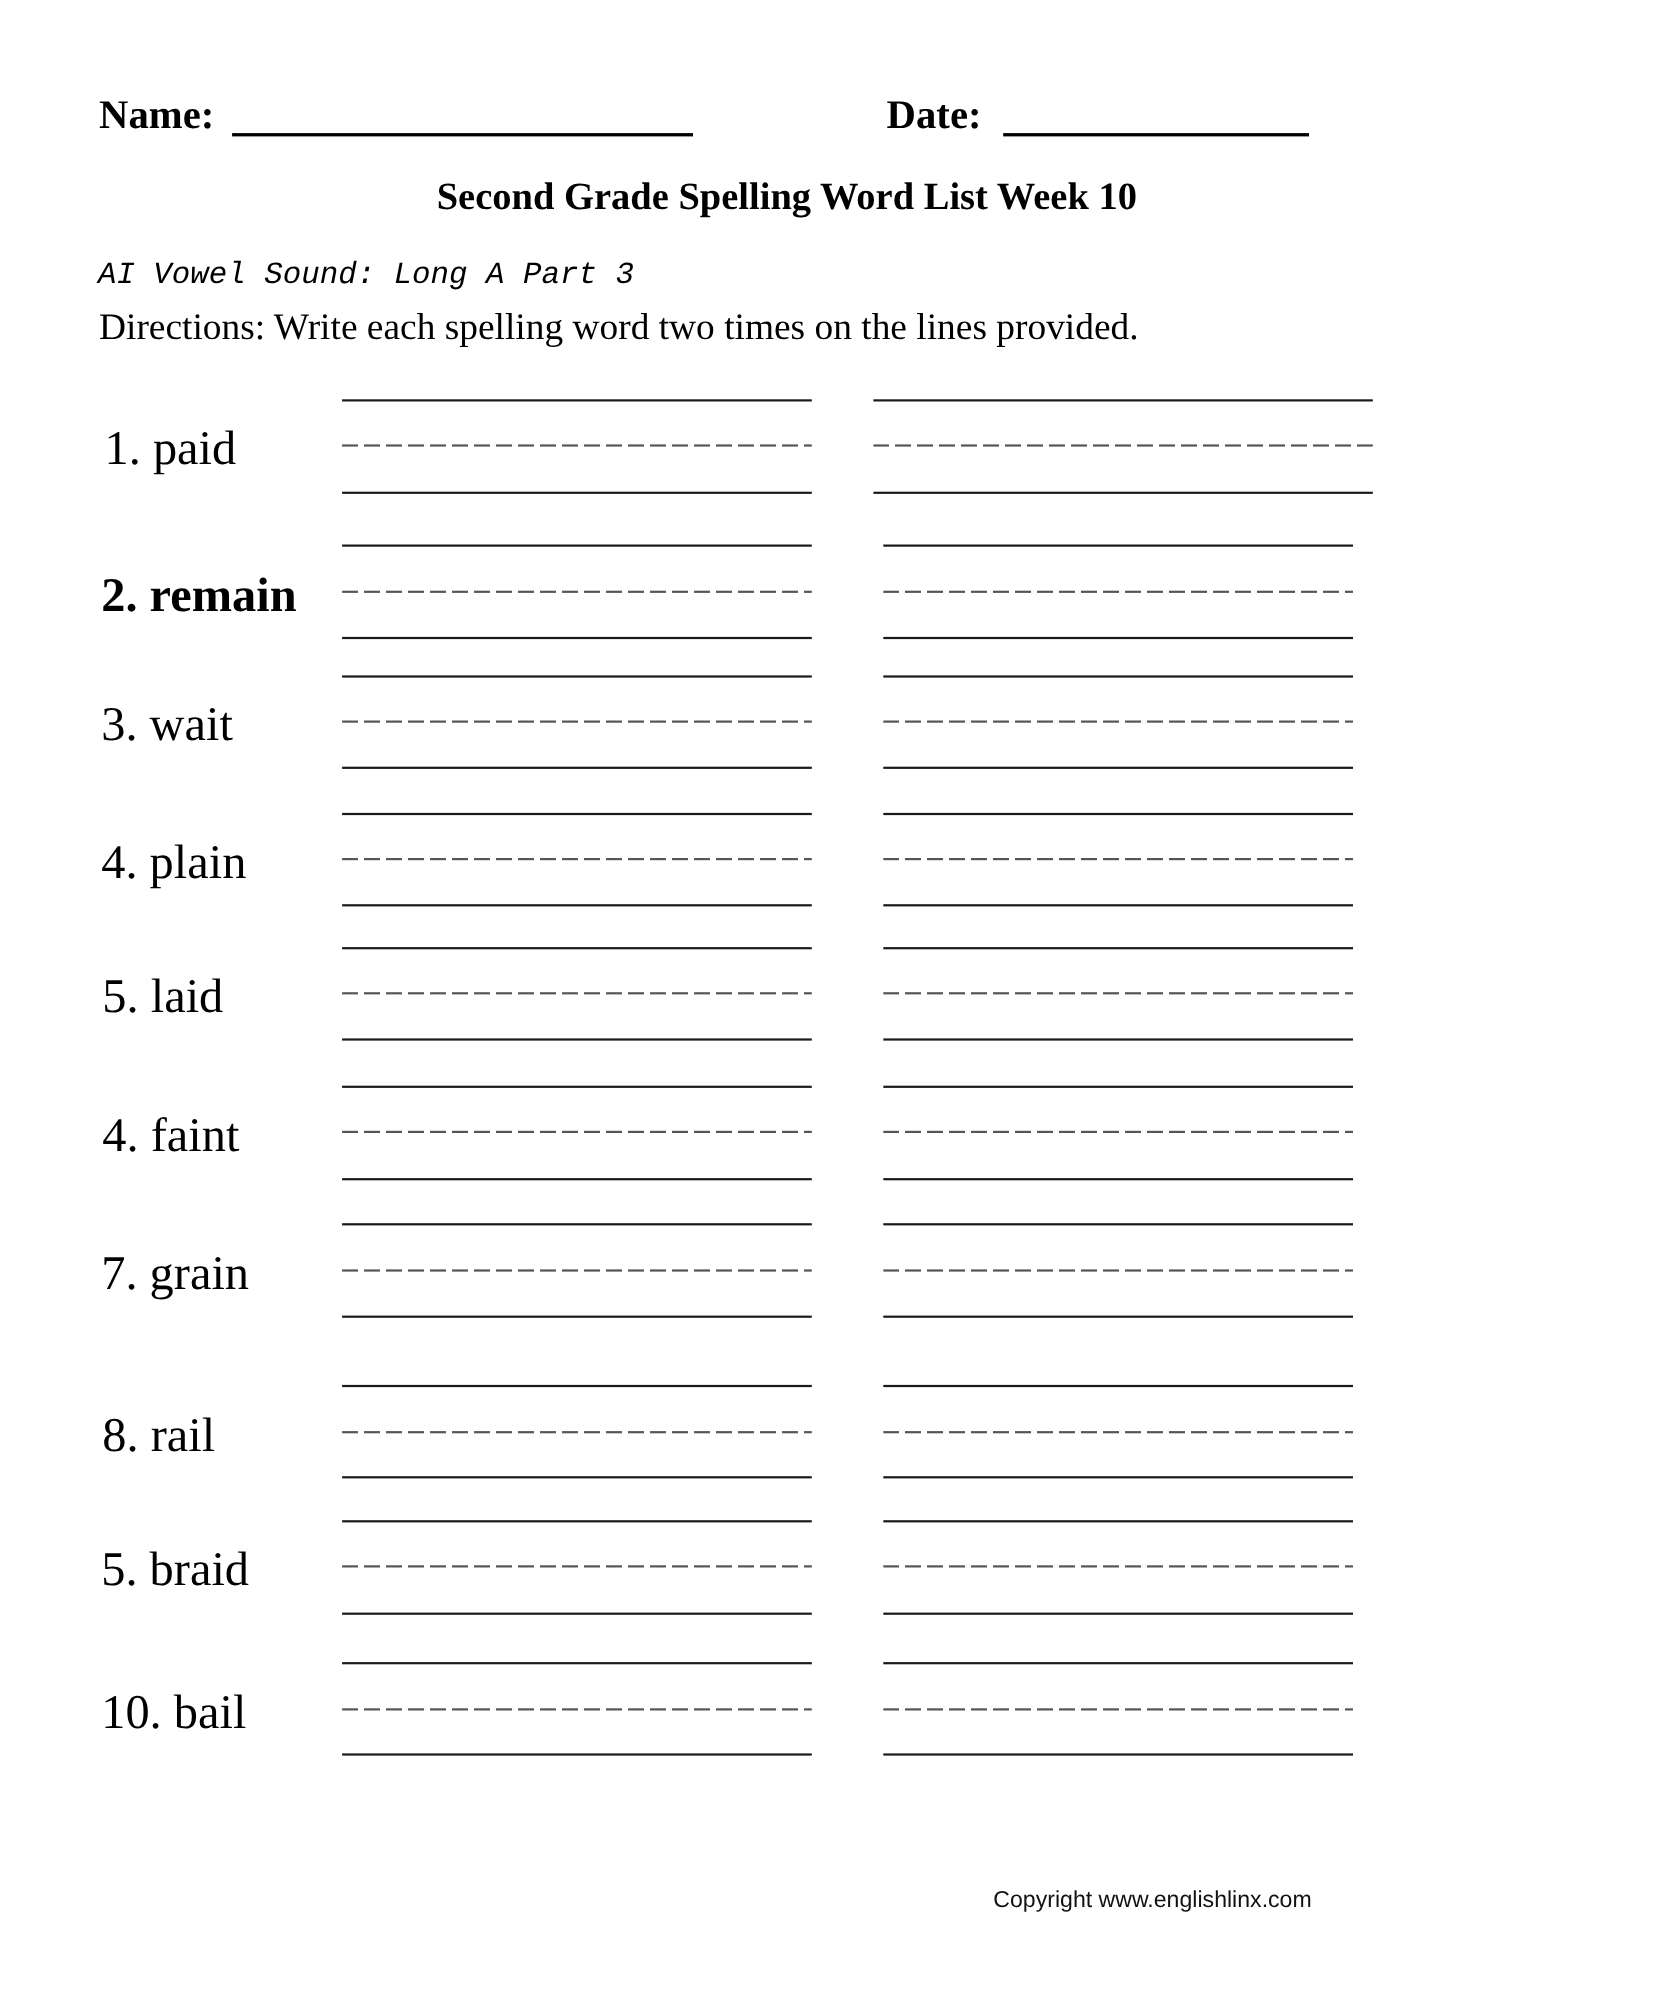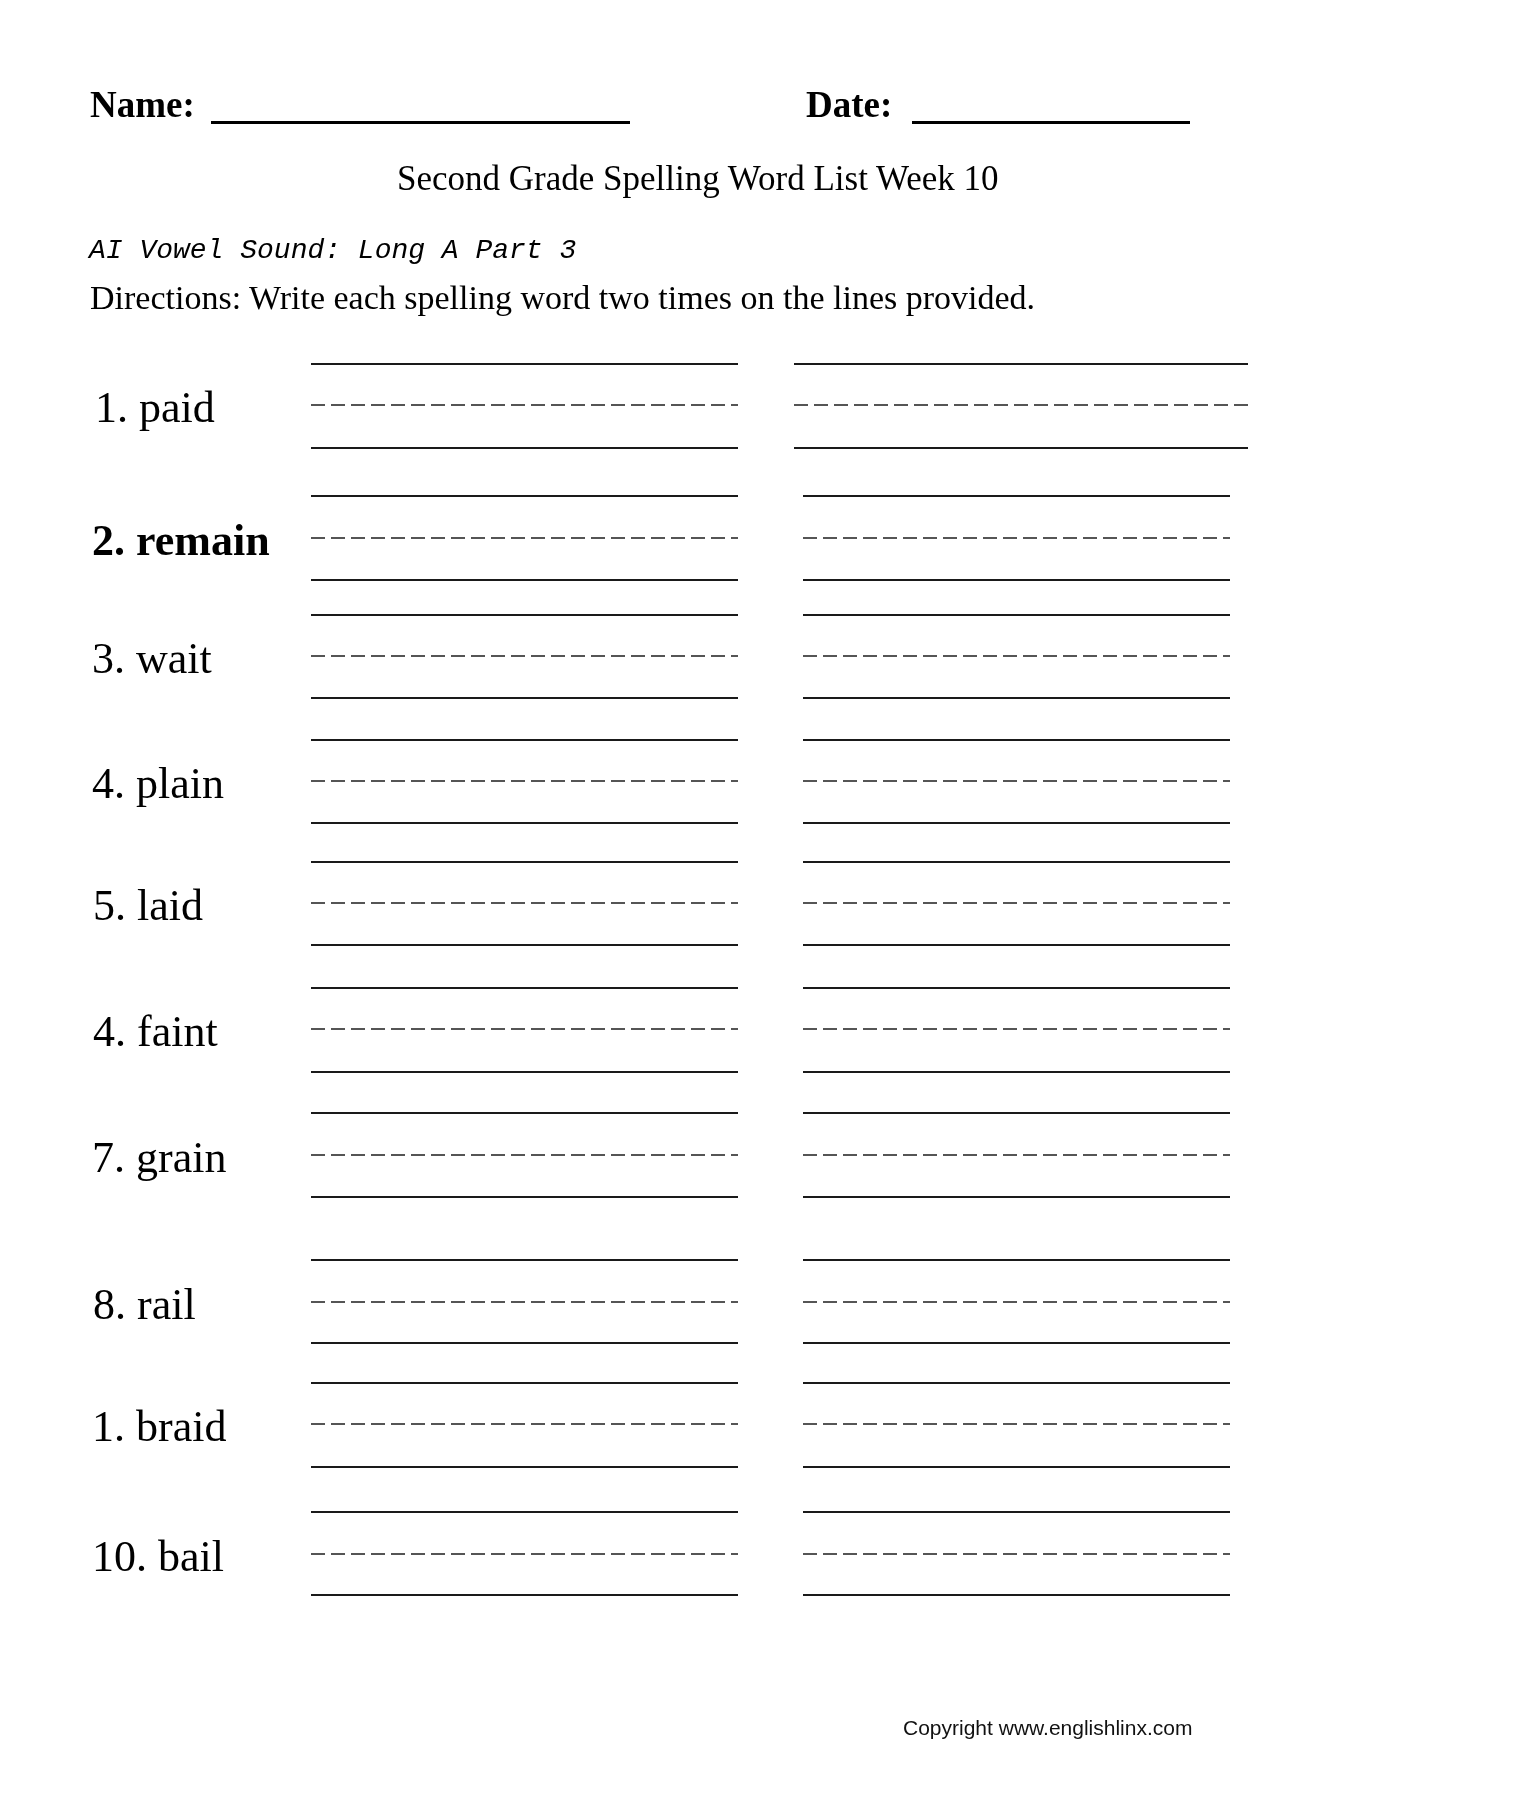--- a/index.html
+++ b/index.html
@@ -1,20 +1,20 @@
 <!DOCTYPE html>
 <html><head>
 <meta charset="utf-8">
 <style>
   html, body { margin:0; padding:0; background:#ffffff; }
   body { width:1522px; height:1816px; position:relative; overflow:hidden; font-family:"Liberation Serif", "DejaVu Serif", serif; color:#000; }
   .abs { position:absolute; white-space:nowrap; }
   .hdr-label { font-weight:bold; font-size:37px; line-height:1; }
   .uline { position:absolute; height:3px; background:#000; }
-  .title { font-weight:normal; font-size:35px; line-height:1;text-align:center; }
+  .title { font-weight:bold; font-size:35px; line-height:1;text-align:center; }
   .subtitle { font-style:italic; font-size:28px; line-height:1; }
   .directions { font-size:34px; line-height:1; }
   .word { font-size:44px; line-height:1; }
   .solid { position:absolute; height:2px; background:#1a1a1a; }
   .dash { position:absolute; height:2px;
           background-image:repeating-linear-gradient(to right, #555 0 14px, transparent 14px 20px); }
   .copyright { font-family:"Liberation Sans", "DejaVu Sans", sans-serif; font-size:21px; line-height:1; color:#111; }
 </style>
 </head>
 <body>
@@ -113,21 +113,21 @@
     <div style="position: absolute; left: 311px; top: 1259px; width: 427px; height: 85px;">
       <div class="solid" style="left: 0px; top: 0px; width: 427px;"></div>
       <div class="dash" style="left: 0px; top: 42px; width: 427px;"></div>
       <div class="solid" style="left: 0px; top: 83px; width: 427px;"></div>
     </div>
     <div style="position: absolute; left: 803px; top: 1259px; width: 427px; height: 85px;">
       <div class="solid" style="left: 0px; top: 0px; width: 427px;"></div>
       <div class="dash" style="left: 0px; top: 42px; width: 427px;"></div>
       <div class="solid" style="left: 0px; top: 83px; width: 427px;"></div>
     </div>
-    <div class="abs word" style="left: 92px; top: 1405px;">1. braid</div>
+    <div class="abs word" style="left: 92px; top: 1405px;">5. braid</div>
     <div style="position: absolute; left: 311px; top: 1382px; width: 427px; height: 86px;">
       <div class="solid" style="left: 0px; top: 0px; width: 427px;"></div>
       <div class="dash" style="left: 0px; top: 41px; width: 427px;"></div>
       <div class="solid" style="left: 0px; top: 84px; width: 427px;"></div>
     </div>
     <div style="position: absolute; left: 803px; top: 1382px; width: 427px; height: 86px;">
       <div class="solid" style="left: 0px; top: 0px; width: 427px;"></div>
       <div class="dash" style="left: 0px; top: 41px; width: 427px;"></div>
       <div class="solid" style="left: 0px; top: 84px; width: 427px;"></div>
     </div>

